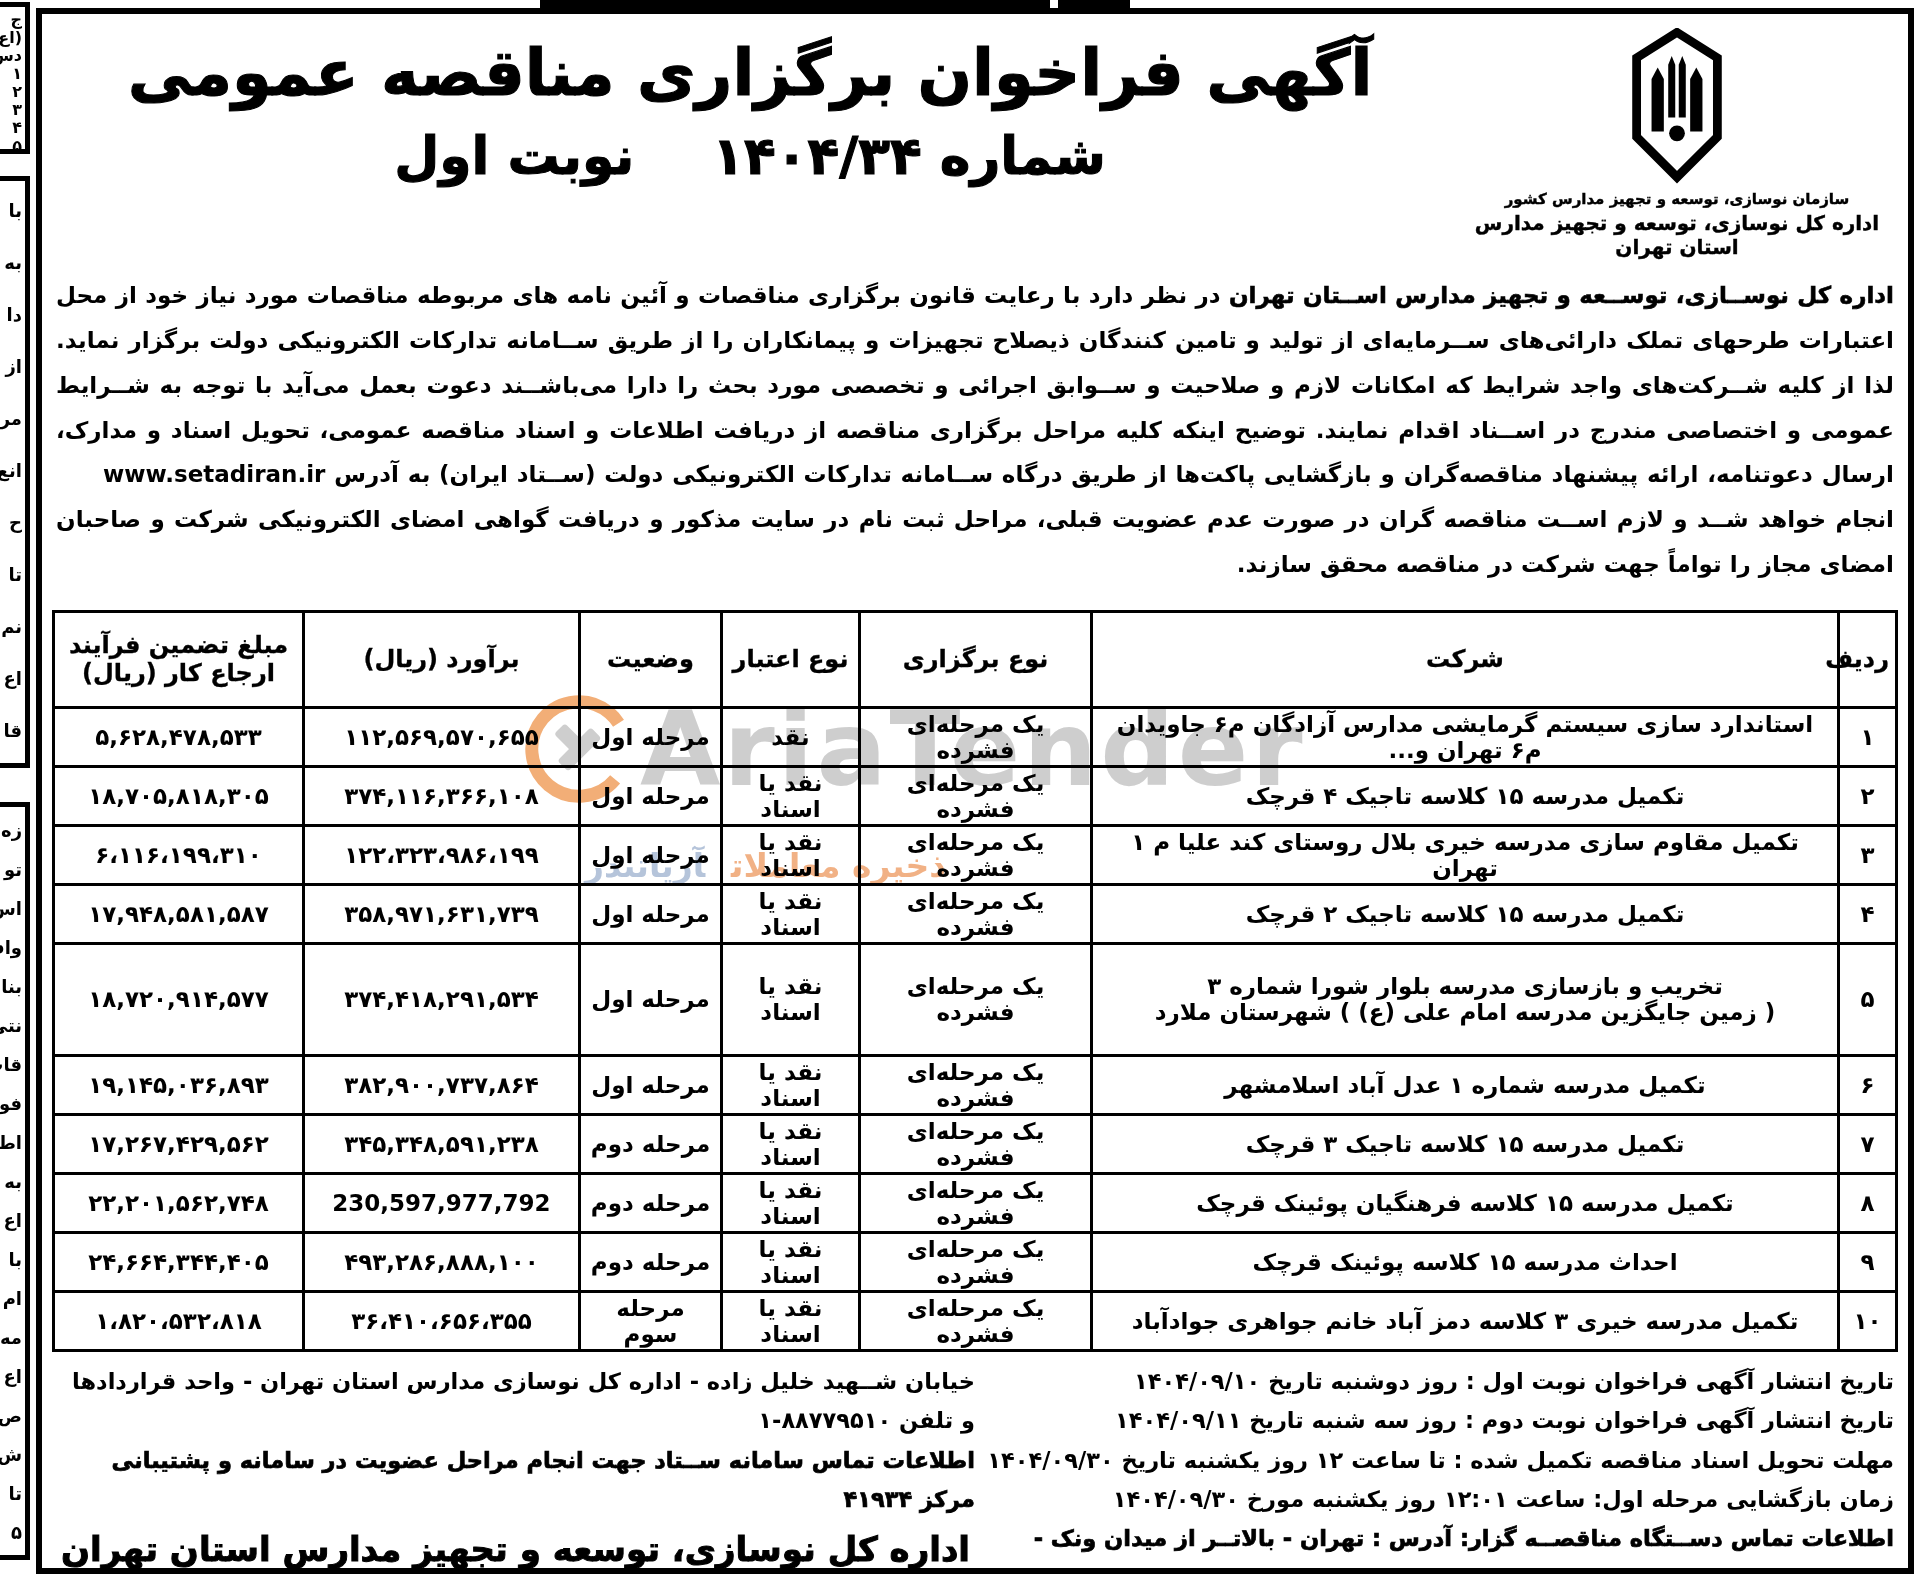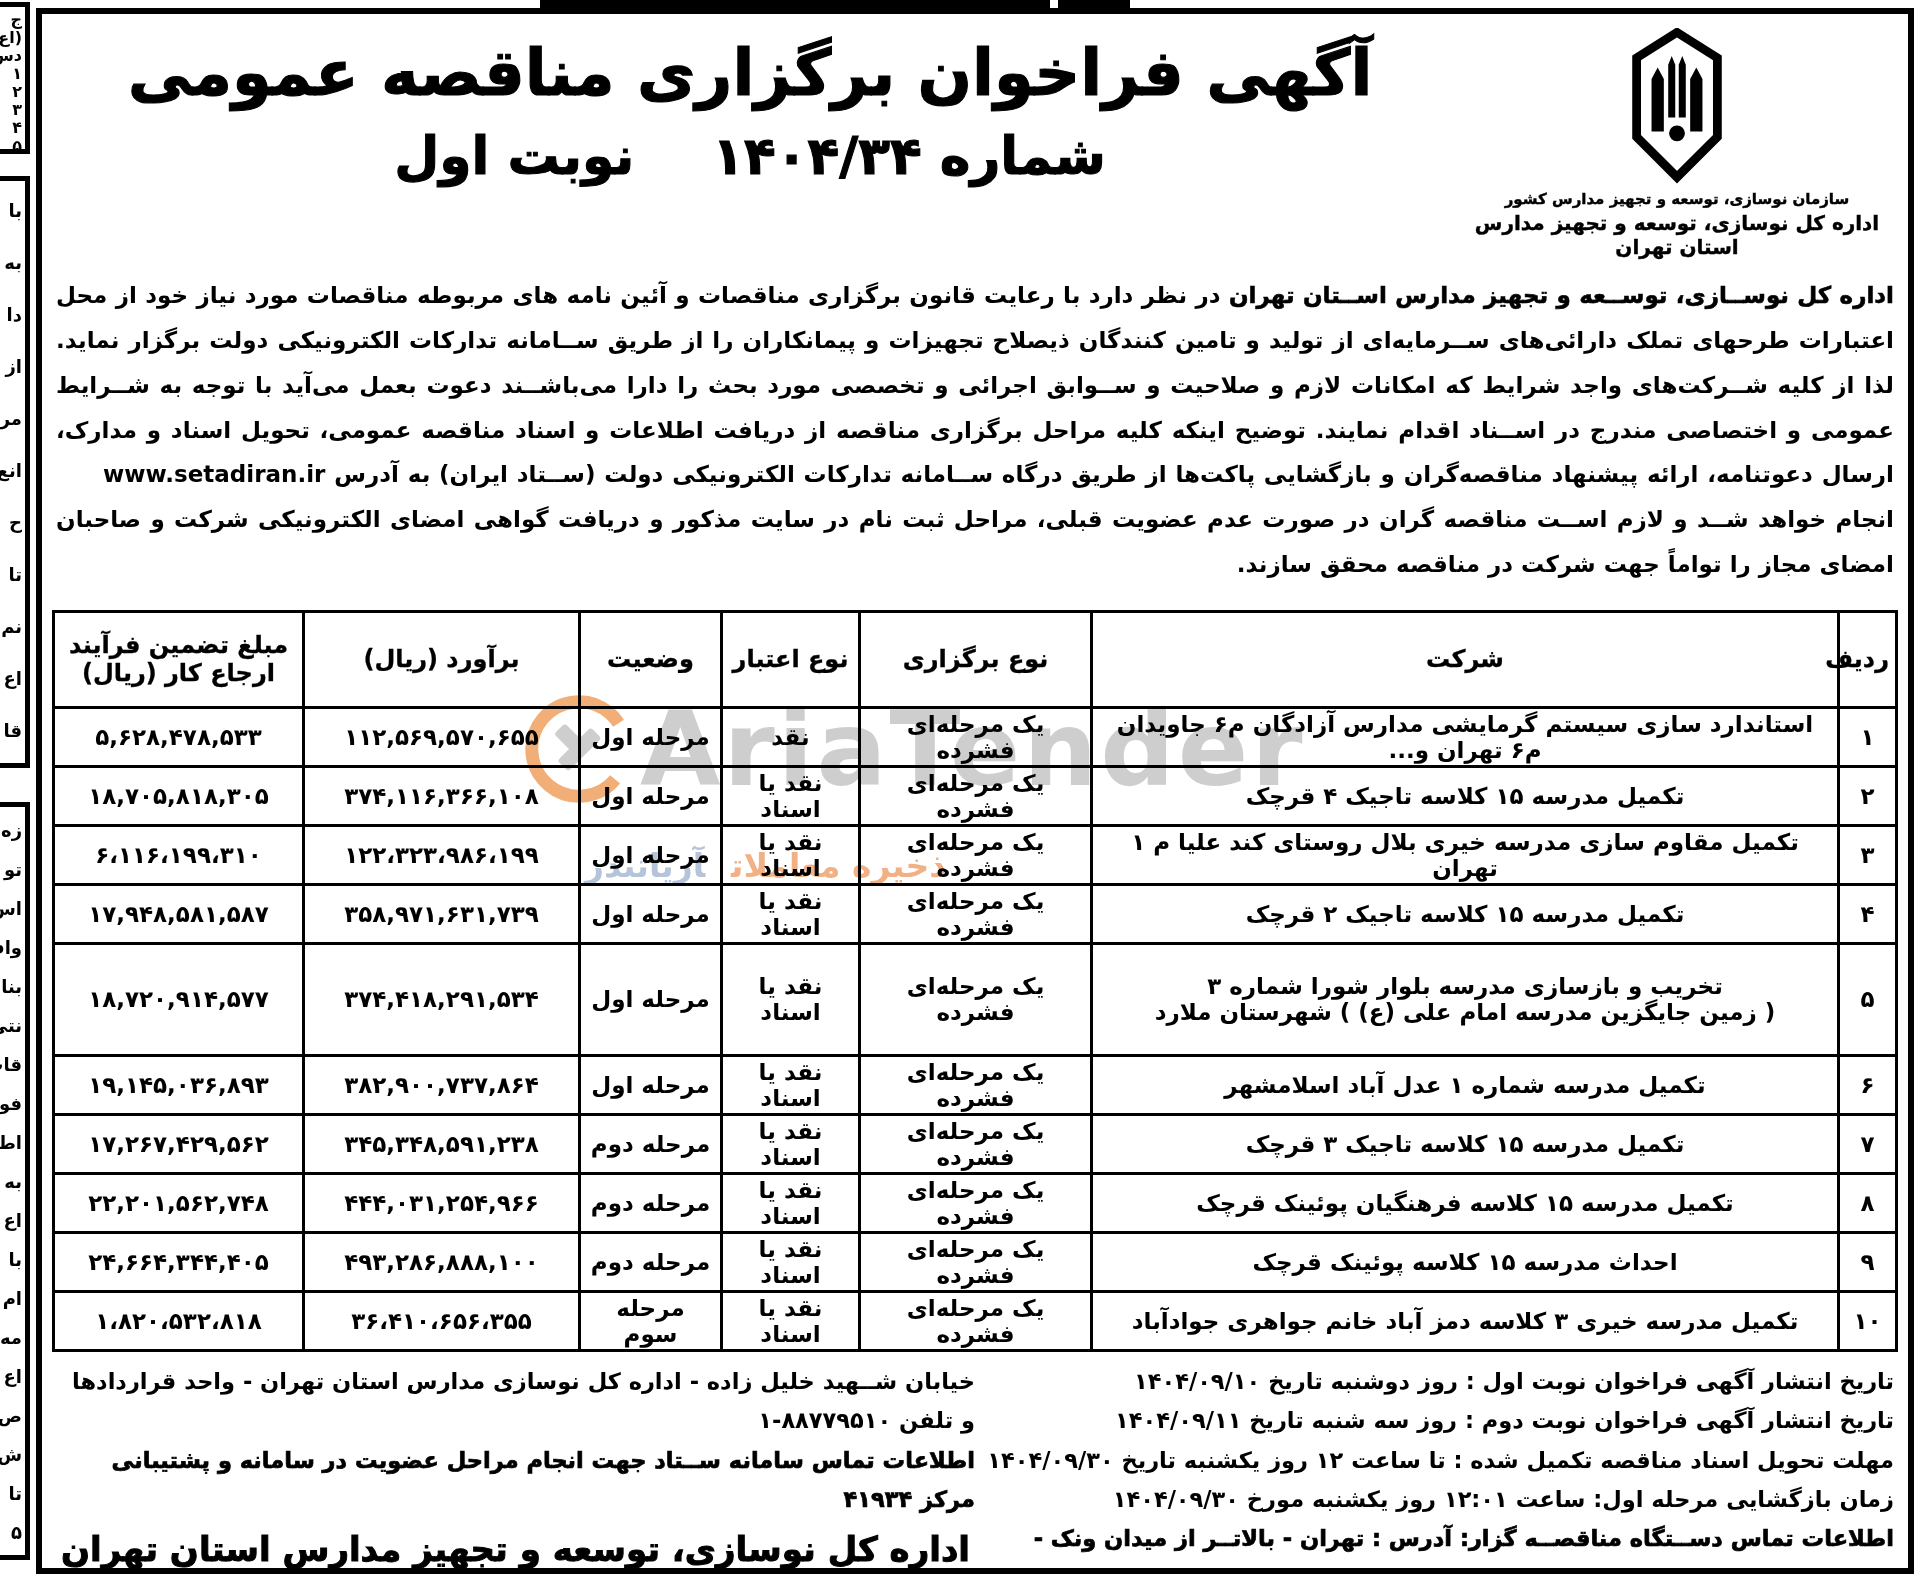--- a/index.html
+++ b/index.html
@@ -242,21 +242,21 @@
         <td>مرحله دوم</td>
         <td class="c-num">۳۴۵,۳۴۸,۵۹۱,۲۳۸</td>
         <td class="c-num">۱۷,۲۶۷,۴۲۹,۵۶۲</td>
       </tr>
       <tr>
         <td>۸</td>
         <td>تکمیل مدرسه ۱۵ کلاسه فرهنگیان پوئینک قرچک</td>
         <td>یک مرحله‌ای فشرده</td>
         <td>نقد یا اسناد</td>
         <td>مرحله دوم</td>
-        <td class="c-num">۴۴۴,۰۳۱,۲۵۴,۹۶۶</td>
+        <td class="c-num">230,597,977,792</td>
         <td class="c-num">۲۲,۲۰۱,۵۶۲,۷۴۸</td>
       </tr>
       <tr>
         <td>۹</td>
         <td>احداث مدرسه ۱۵ کلاسه پوئینک قرچک</td>
         <td>یک مرحله‌ای فشرده</td>
         <td>نقد یا اسناد</td>
         <td>مرحله دوم</td>
         <td class="c-num">۴۹۳,۲۸۶,۸۸۸,۱۰۰</td>
         <td class="c-num">۲۴,۶۶۴,۳۴۴,۴۰۵</td>

